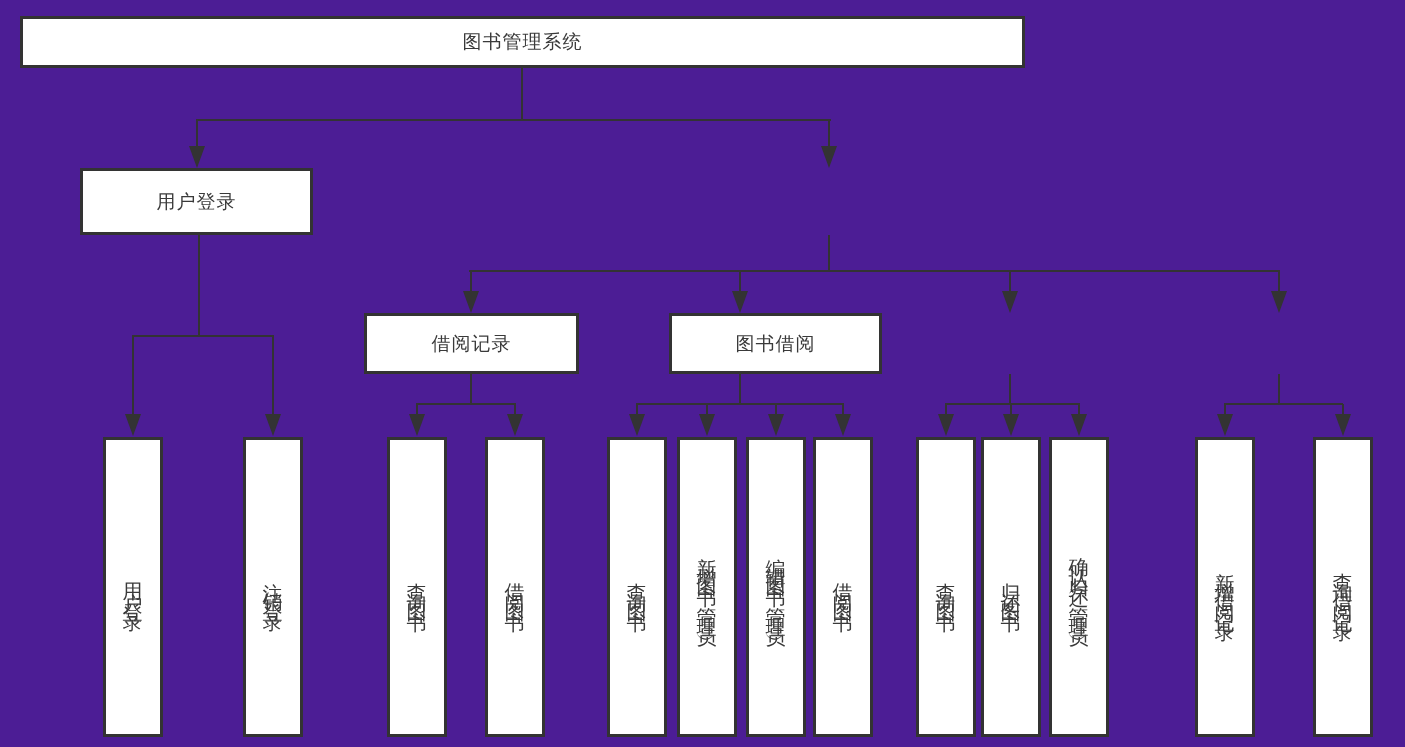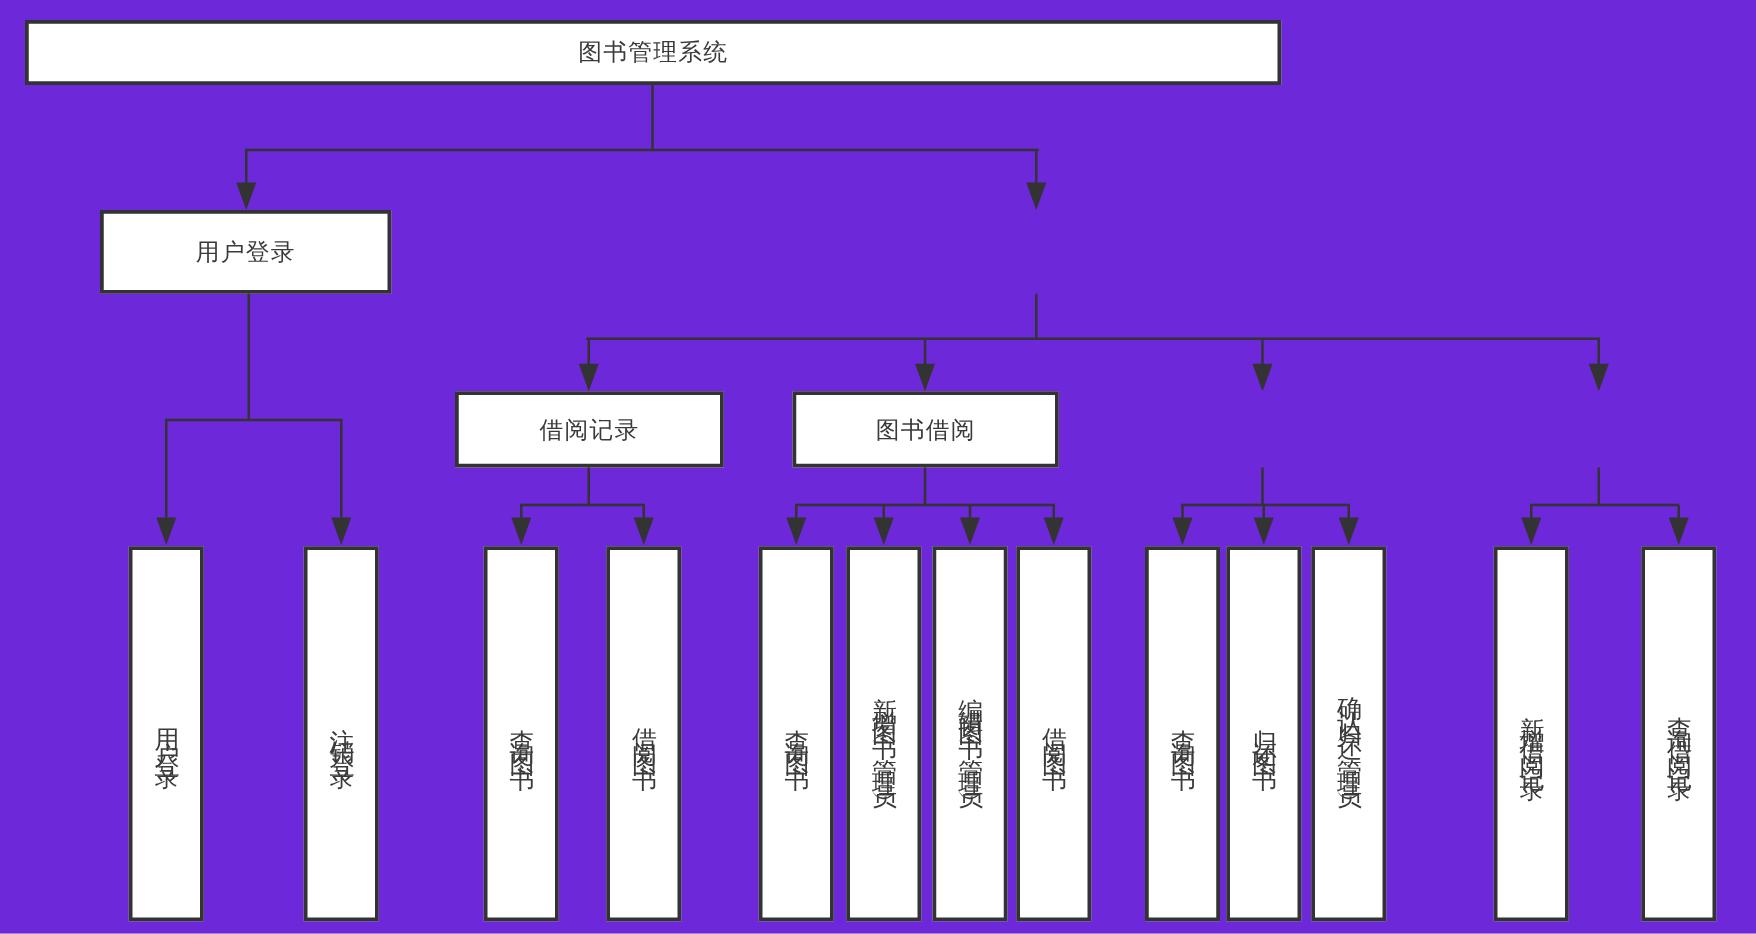--- a/index.html
+++ b/index.html
@@ -1,19 +1,19 @@
 <!DOCTYPE html>
 <html><head>
 <meta charset="utf-8">
 <style>
   html,body{margin:0;padding:0;background:#ffffff;}
   #stage{
     position:relative;
     width:1405px;height:747px;
-    background:#6d28d9;
+    background:#4c1d95;
     font-family:"Liberation Sans","DejaVu Sans",sans-serif;
     overflow:hidden;
   }
   .box{
     position:absolute;
     box-sizing:border-box;
     border:3px solid #333333;
     background:#ffffff;
     display:flex;
     align-items:center;
@@ -55,21 +55,21 @@
     <span>图书管理系统</span>
   </div>
 
   <div class="box hbox" style="left:80px;top:168px;width:233px;height:67px;">
     <span>用户登录</span>
   </div>
 
   <div class="box hbox" style="left:364px;top:313px;width:215px;height:61px;">
     <span>借阅记录</span>
   </div>
-  <div class="box hbox" style="left:634px;top:313px;width:213px;height:61px;text-align:center;">
+  <div class="box hbox" style="left:669px;top:313px;width:213px;height:61px;text-align:center;">
     <span>图书借阅</span>
   </div>
 
   <div class="box vbox" style="left:103px;top:437px;width:60px;height:300px;">
     <span class="vtext">用户登录</span>
   </div>
   <div class="box vbox" style="left:243px;top:437px;width:60px;height:300px;">
     <span class="vtext">注销登录</span>
   </div>
 

